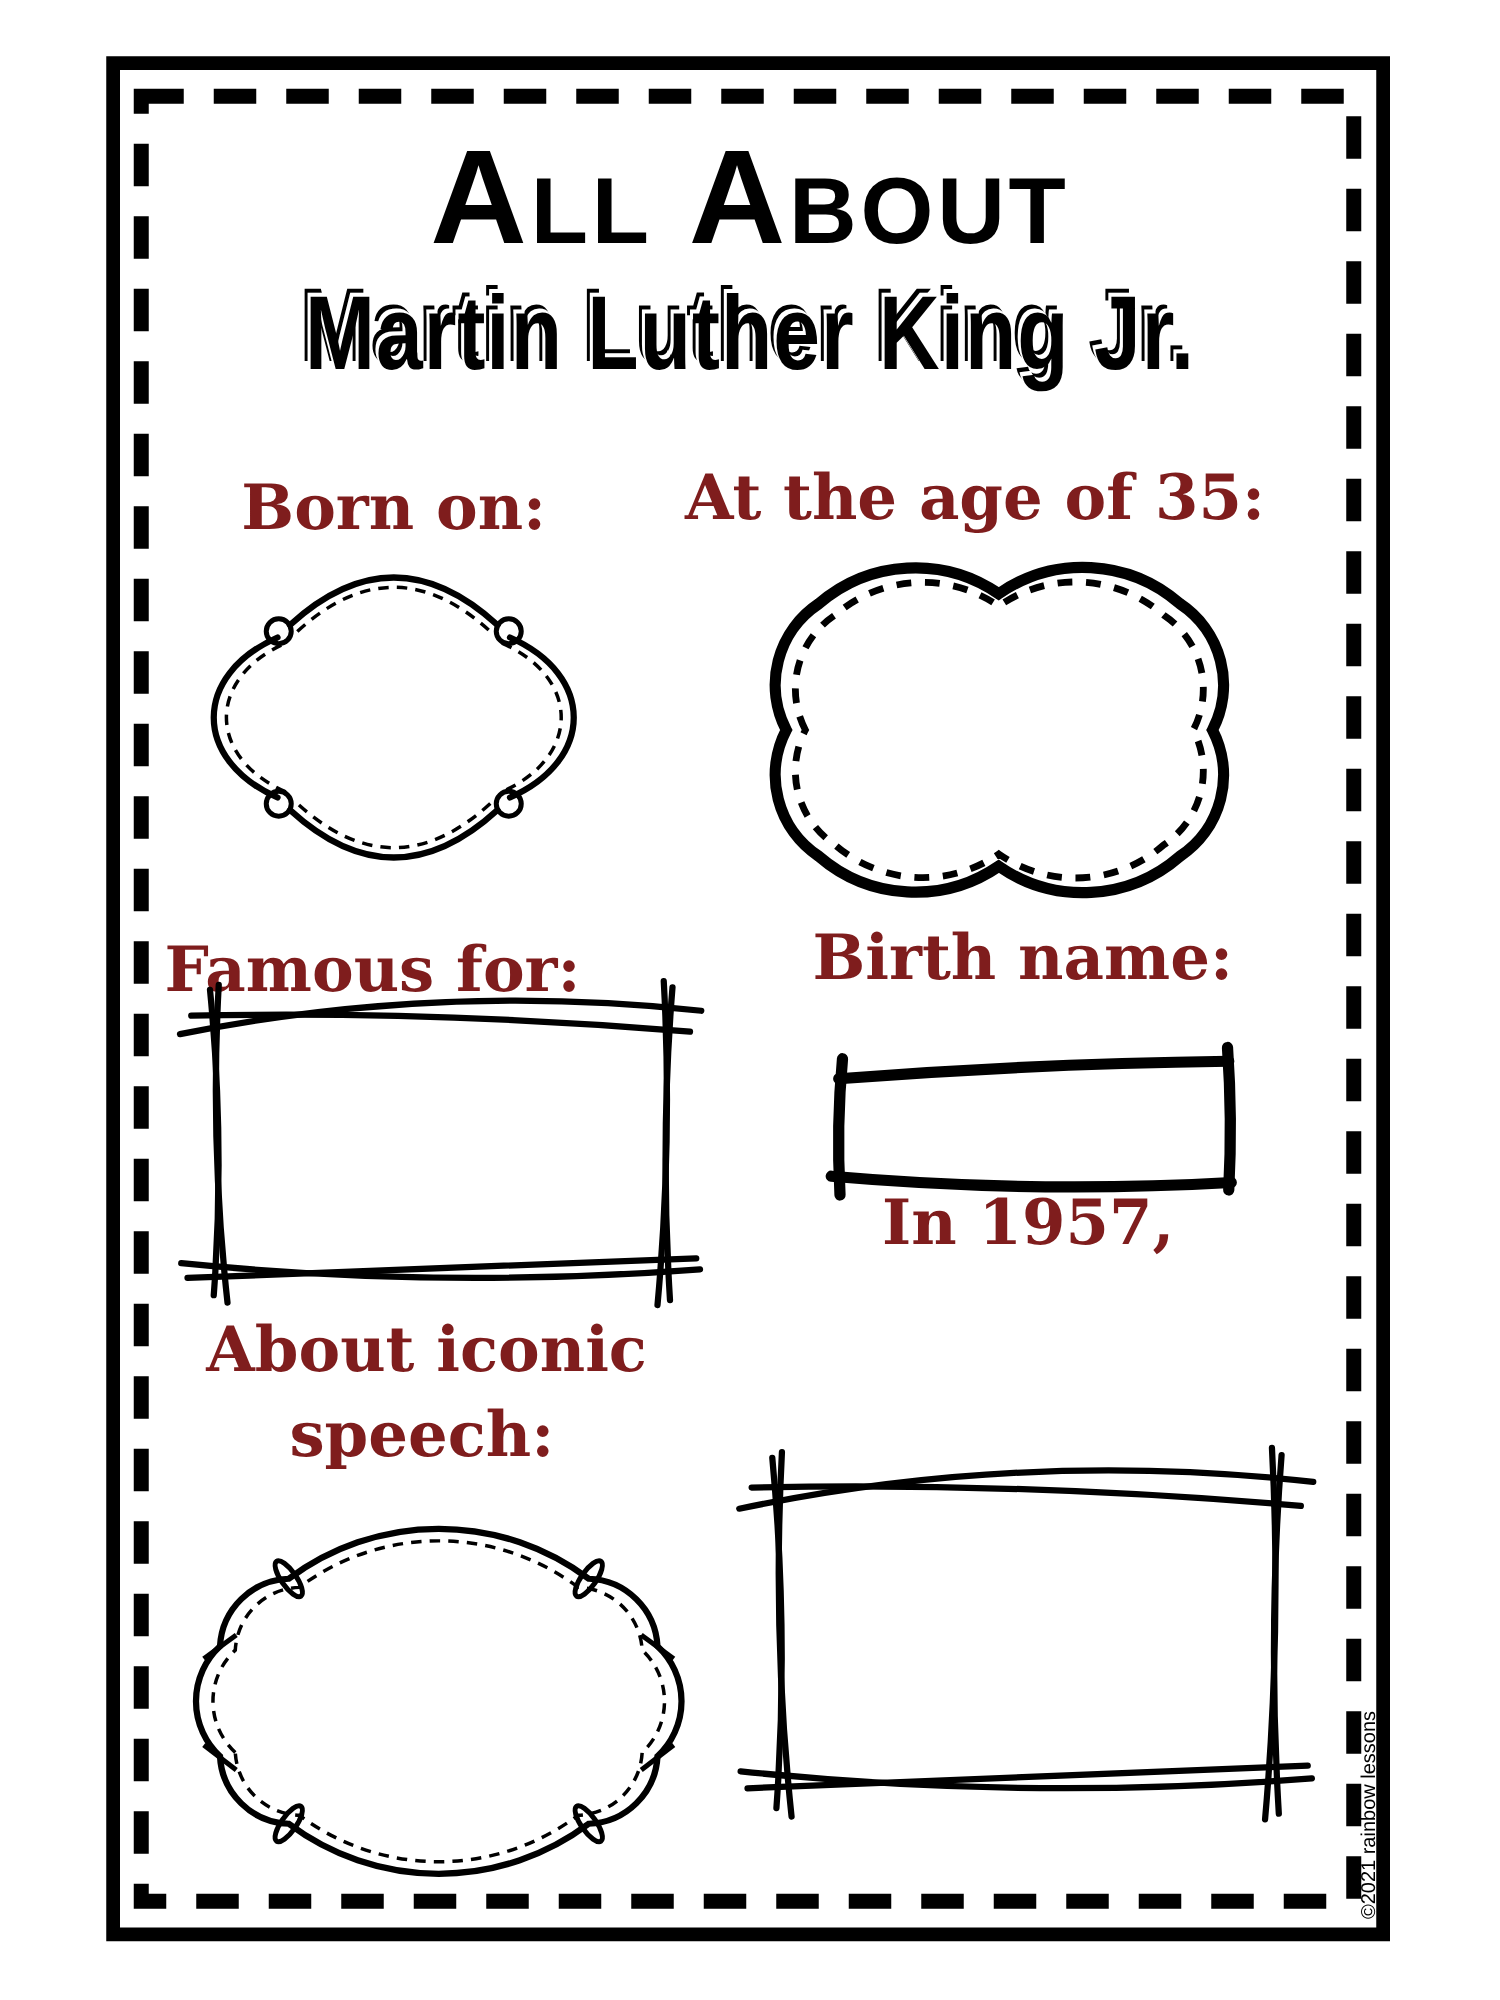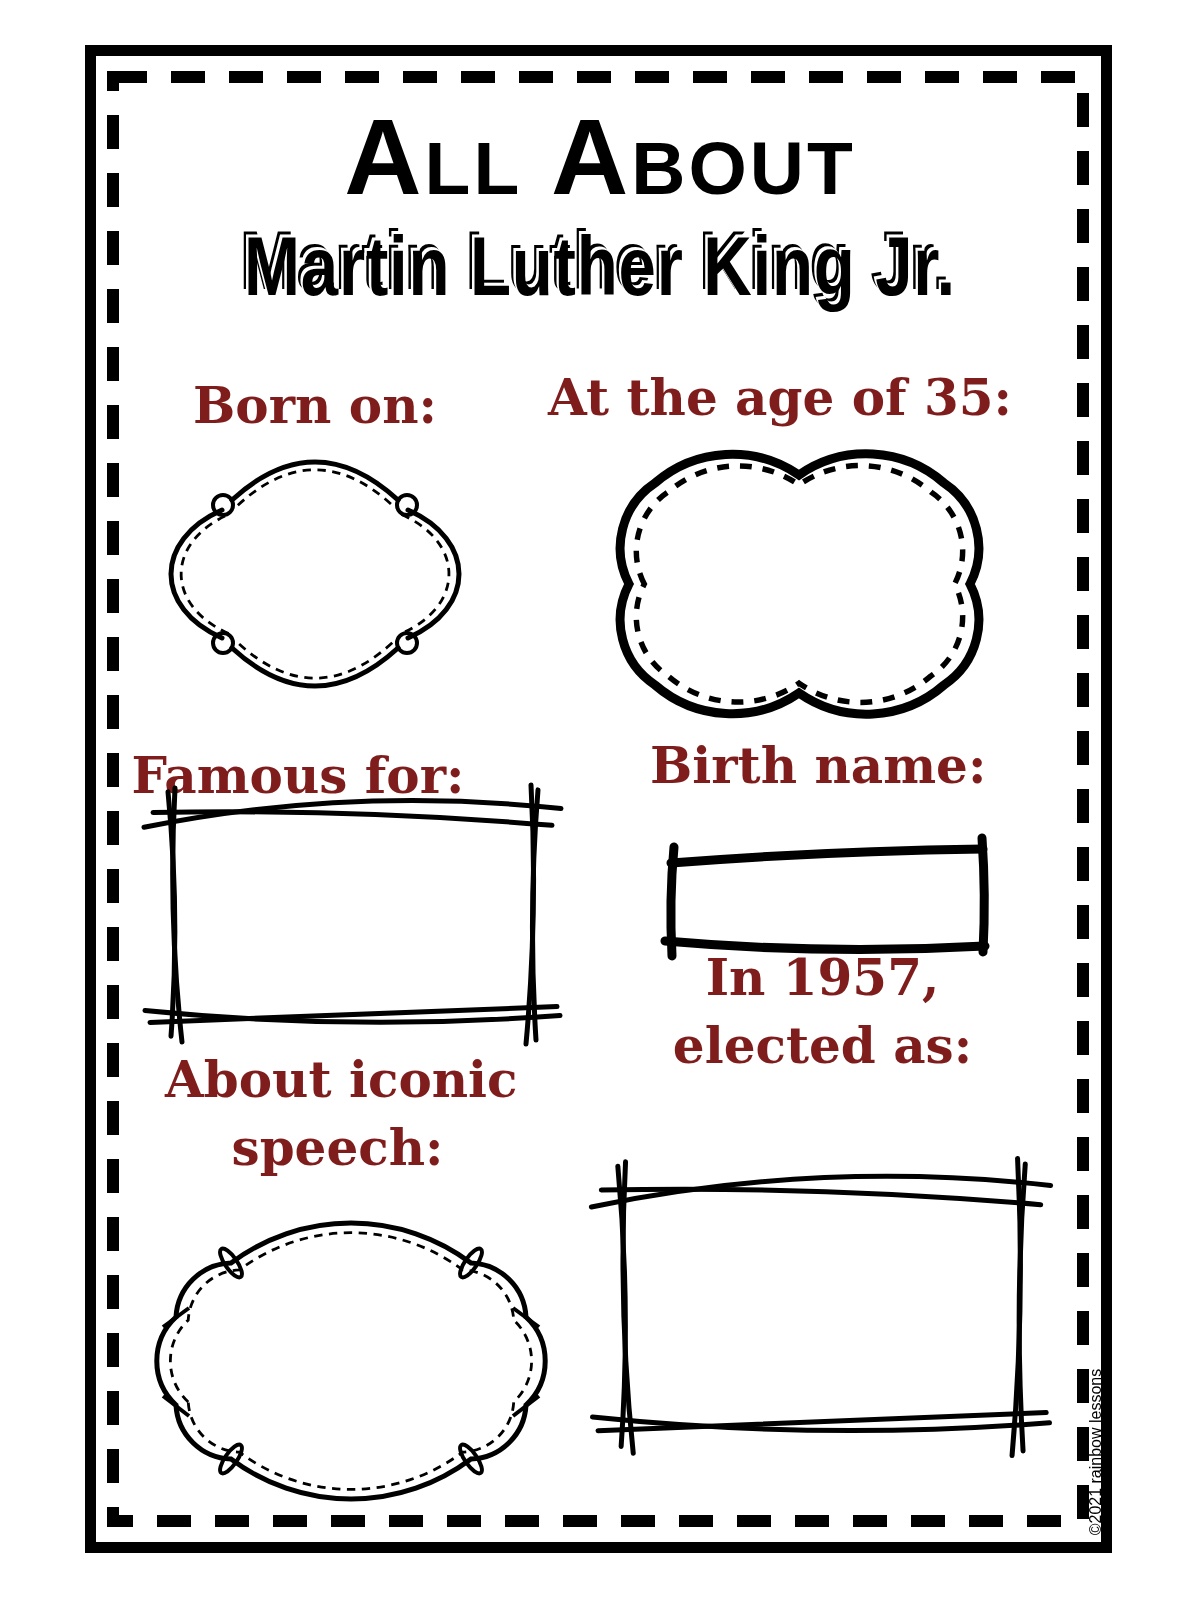--- a/index.html
+++ b/index.html
@@ -119,21 +119,20 @@
     <g fill="none" stroke="#000" stroke-width="9" stroke-linecap="round">
       <path d="M 16,28 Q 170,16 328,14"></path>
       <path d="M 327,3 Q 331,60 328,117"></path>
       <path d="M 10,106 Q 170,120 330,111"></path>
       <path d="M 19,12 Q 14,65 17,121"></path>
     </g>
   </svg>
 
   <div class="label label-elected">
     <div>In 1957,</div>
-    <div>elected as:</div>
   </div>
   <svg class="frame frame-elected" width="468" height="305" viewBox="0 0 425 270" preserveAspectRatio="none">
     <use href="#sketch-rect-def"></use>
   </svg>
 
   <div class="label label-speech">
     <div>About iconic</div>
     <div>speech:</div>
   </div>
   <svg class="frame frame-speech" width="393" height="277" viewBox="0 0 393 277">

